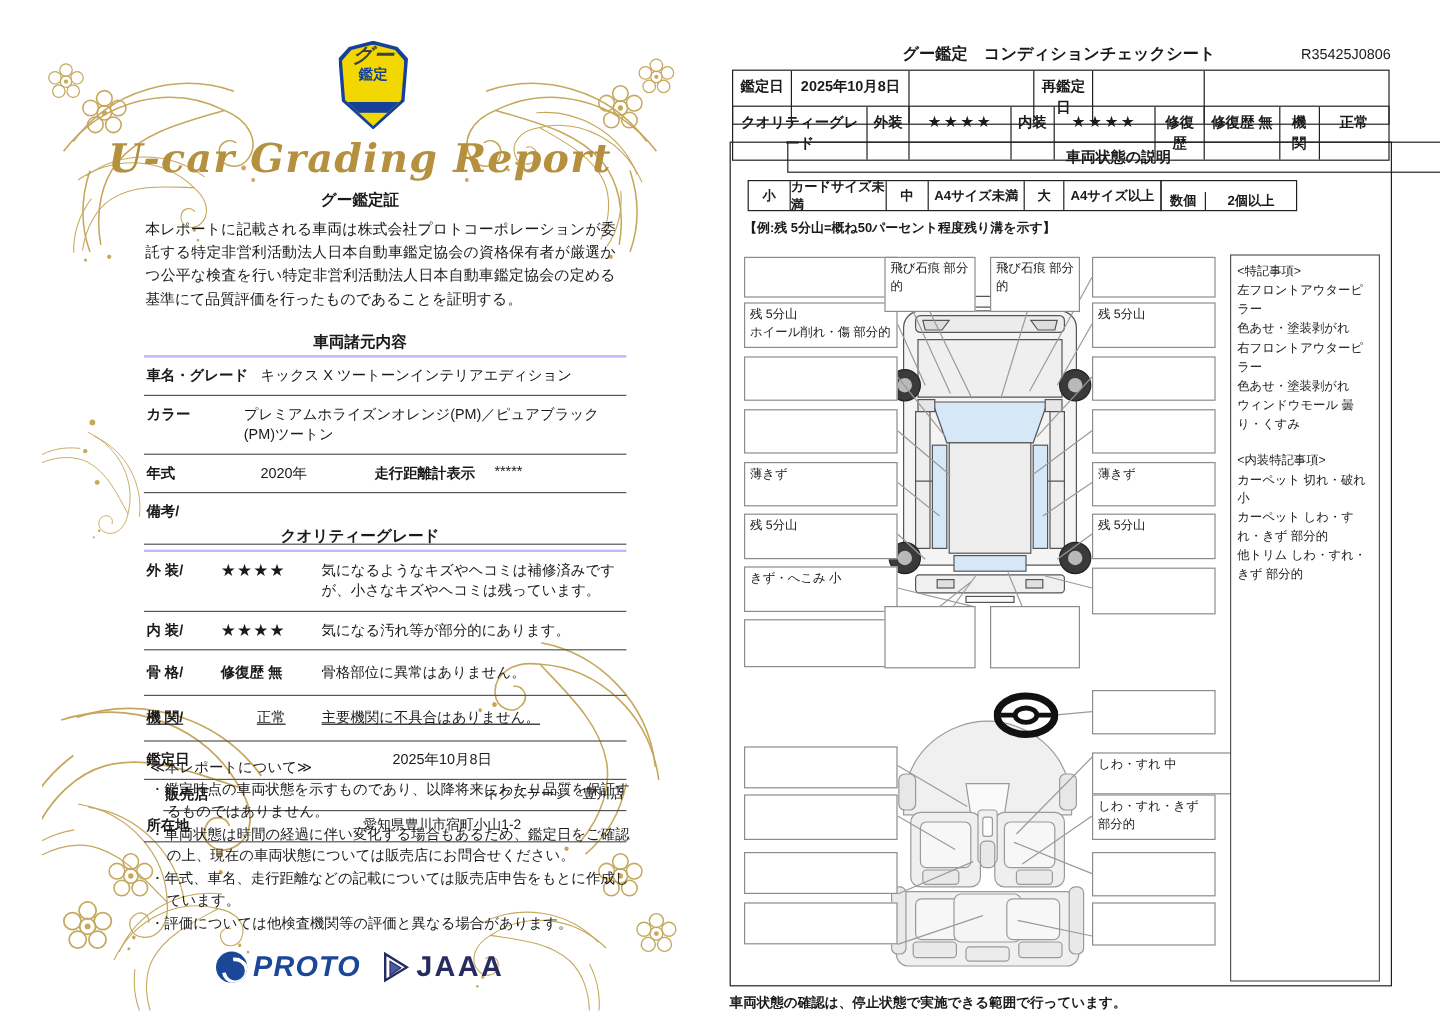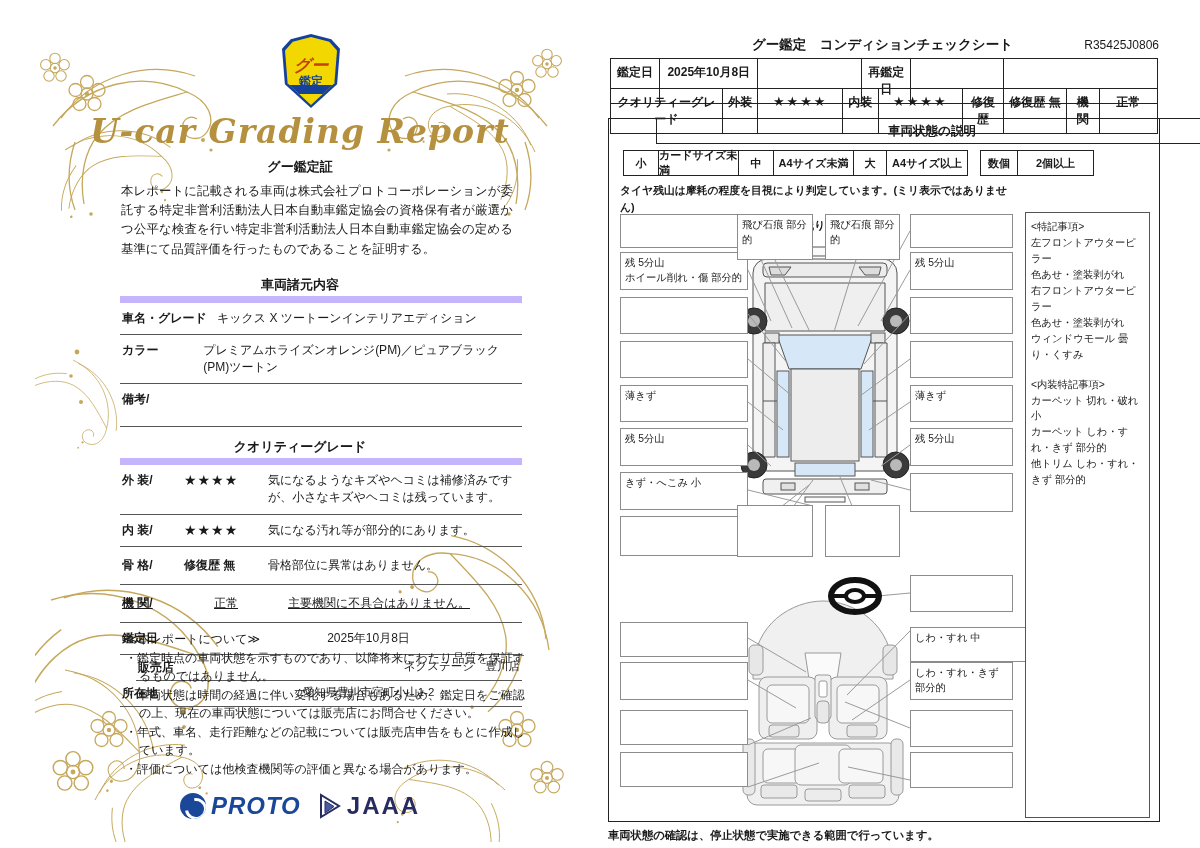--- a/index.html
+++ b/index.html
@@ -10,30 +10,30 @@
   .rp{left:600px;width:565px;height:812px;}
   .abs{position:absolute;box-sizing:border-box;}
 
   
   .orn{position:absolute;inset:0;pointer-events:none;}
   .badge{left:247px;top:4px;width:58px;height:74px;
          clip-path:polygon(50% 0,85% 7%,100% 20%,95% 68%,50% 100%,5% 68%,0 20%,15% 7%);
          background:#16419b;}
   .badge-in{position:absolute;inset:3px;clip-path:polygon(50% 0,85% 7%,100% 20%,95% 68%,50% 100%,5% 68%,0 20%,15% 7%);
          background:#f2d800;text-align:center;}
-  .badge-goo{margin-top:20px;font-size:17px;font-weight:bold;font-style:italic;color:#c2410c;line-height:1;}
+  .badge-goo{margin-top:1px;font-size:17px;font-weight:bold;font-style:italic;color:#404040;line-height:1;}
   .badge-kantei{font-size:12px;font-weight:bold;color:#16419b;line-height:1.25;}
   .badge-ribbon{position:absolute;left:2px;right:2px;top:48px;height:9px;background:#16419b;}
   .gr-title{left:0;top:82px;width:100%;text-align:center;
             font-family:"DejaVu Serif","Liberation Serif",serif;font-style:italic;font-weight:bold;
             font-size:33px;color:#b5913f;letter-spacing:1px;}
   .cert{left:0;top:128px;width:100%;text-align:center;font-size:13px;font-weight:bold;}
   .intro{left:86px;top:152px;width:392px;font-size:12.4px;line-height:1.55;text-align:justify;}
   .sec-title{width:100%;text-align:center;font-size:13px;font-weight:bold;}
-  .tbl{left:85px;width:402px;border-top:7px solid #c4b5fd;}
+  .tbl{left:85px;width:402px;border-top:2px solid #c4b5fd;}
   .trow{display:flex;align-items:flex-start;border-bottom:1px solid #555;padding:7px 2px;font-size:12px;}
   .tlabel{font-weight:bold;}
   .stars-l{font-size:14px;letter-spacing:1px;font-weight:bold;}
   .about{left:90px;top:600px;width:400px;font-size:12px;line-height:1.5;}
   .about-item{padding-left:14px;text-indent:-14px;margin-top:1px;}
   .logos{left:0;top:762px;width:100%;display:flex;justify-content:center;align-items:center;gap:18px;}
   .proto{display:flex;align-items:center;gap:5px;color:#1b4798;font-weight:bold;font-size:24px;
          font-style:italic;letter-spacing:1px;}
   .proto-globe{width:26px;height:26px;border-radius:50%;background:#1b4798;position:relative;overflow:hidden;}
   .proto-globe:before{content:"";position:absolute;left:5px;top:5px;width:16px;height:16px;border-radius:50%;
@@ -136,20 +136,26 @@
     <div class="abs sec-title" style="top:246px;">車両諸元内容</div>
     <div class="abs tbl" style="top:266px;">
       <div class="trow">
         <span class="tlabel" style="width:95px;">車名・グレード</span>
         <span>キックス X ツートーンインテリアエディション</span>
       </div>
       <div class="trow">
         <span class="tlabel" style="width:95px;">カラー</span>
         <span>プレミアムホライズンオレンジ(PM)／ピュアブラック(PM)ツートン</span>
       </div>
+      <div class="trow">
+        <span class="tlabel" style="width:95px;">年式</span>
+        <span style="width:95px;">2020年</span>
+        <span class="tlabel" style="width:100px;">走行距離計表示</span>
+        <span>*****</span>
+      </div>
       <div class="trow" style="padding-bottom:18px;">
         <span class="tlabel">備考/</span>
       </div>
     </div>
 
     <div class="abs sec-title" style="top:408px;">クオリティーグレード</div>
     <div class="abs tbl" style="top:428px;">
       <div class="trow">
         <span class="tlabel" style="width:62px;">外 装/</span>
         <span class="stars-l" style="width:84px;">★★★★</span>
@@ -161,21 +167,21 @@
         <span style="flex:1;line-height:1.45;">気になる汚れ等が部分的にあります。</span>
       </div>
       <div class="trow" style="padding:10px 2px;">
         <span class="tlabel" style="width:62px;">骨 格/</span>
         <span class="tlabel" style="width:84px;">修復歴 無</span>
         <span style="flex:1;">骨格部位に異常はありません。</span>
       </div>
       <div class="trow" style="padding:10px 2px;text-decoration:underline;">
         <span class="tlabel" style="width:62px;">機 関/</span>
         <span style="width:84px;text-align:center;">正常</span>
-        <span style="flex:1;margin-left:20px;">主要機関に不具合はありません。</span>
+        <span style="flex:1;">主要機関に不具合はありません。</span>
       </div>
       <div class="trow">
         <span class="tlabel" style="width:95px;">鑑定日</span>
         <span style="flex:1;text-align:center;">2025年10月8日</span>
       </div>
       <div class="trow" style="padding:4px 2px;margin-left:16px;">
         <span class="tlabel" style="width:95px;">販売店</span>
         <span style="flex:1;text-align:right;font-size:11.5px;">ネクステージ　豊川店</span>
       </div>
       <div class="trow" style="padding:4px 2px;">
@@ -237,27 +243,26 @@
     <div class="abs bb-head">車両状態の説明</div>
 
     <div class="abs legend" style="left:23px;top:120px;">
       <div class="lcell" style="width:35px;">小</div>
       <div class="lcell" style="width:80px;">カードサイズ未満</div>
       <div class="lcell" style="width:35px;">中</div>
       <div class="lcell" style="width:80px;">A4サイズ未満</div>
       <div class="lcell" style="width:33px;">大</div>
       <div class="lcell" style="width:80px;">A4サイズ以上</div>
     </div>
-    <div class="abs legend" style="left:380px;top:120px;">
+    <div class="abs legend" style="left:367px;top:120px;align-items:flex-end;">
       <div class="lcell" style="width:37px;">数個</div>
       <div class="lcell" style="width:75px;">2個以上</div>
     </div>
 
     <div class="abs tirenote">
-      <div>タイヤ残山は摩耗の程度を目視により判定しています。(ミリ表示ではありません)</div>
       <div>【例:残 5分山=概ね50パーセント程度残り溝を示す】</div>
     </div>
 
     <svg class="lines" viewBox="0 0 565 812">
       <g stroke="#9a9a9a" stroke-width="1">
         <line x1="148" y1="201" x2="192" y2="298"></line>
           <line x1="175" y1="230" x2="210" y2="302"></line>
         <line x1="256" y1="230" x2="234" y2="302"></line>
           <line x1="310" y1="201" x2="258" y2="296"></line>
         <line x1="148" y1="240" x2="171" y2="291"></line>

